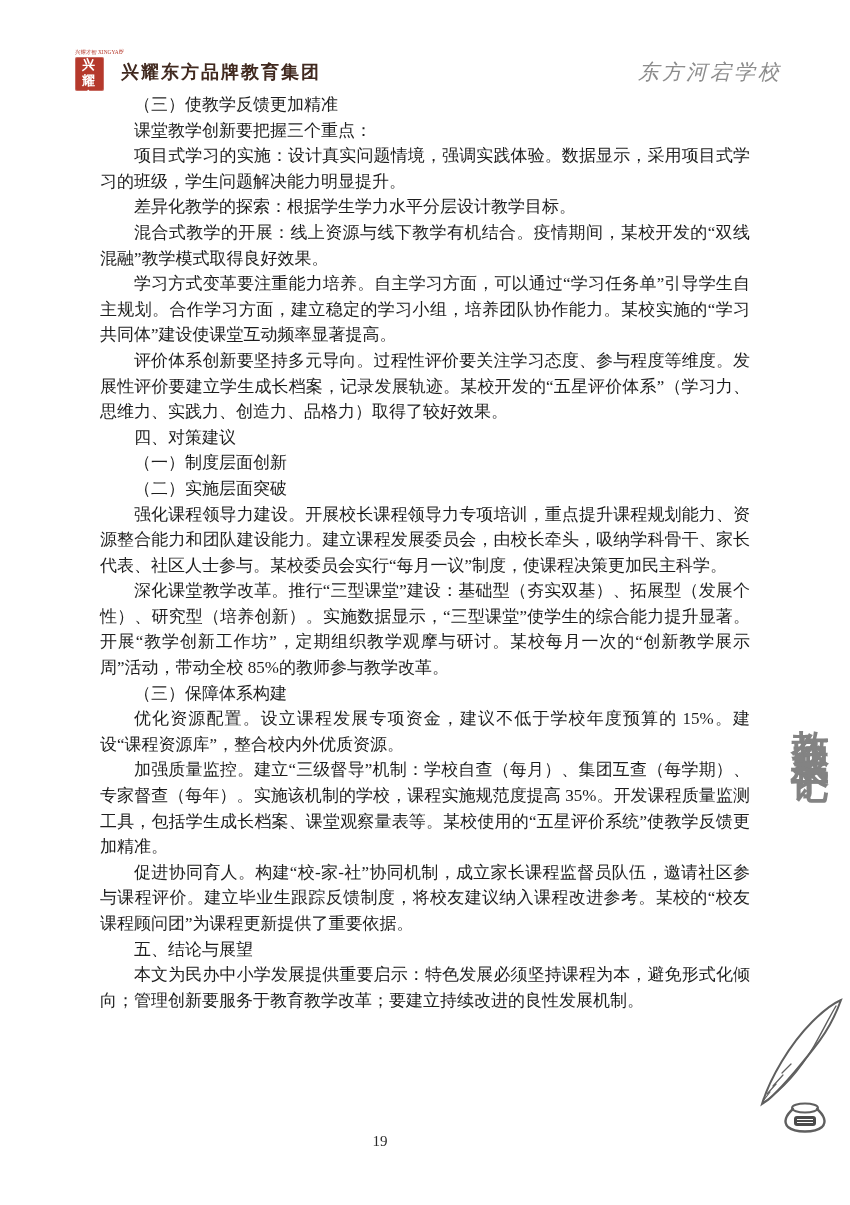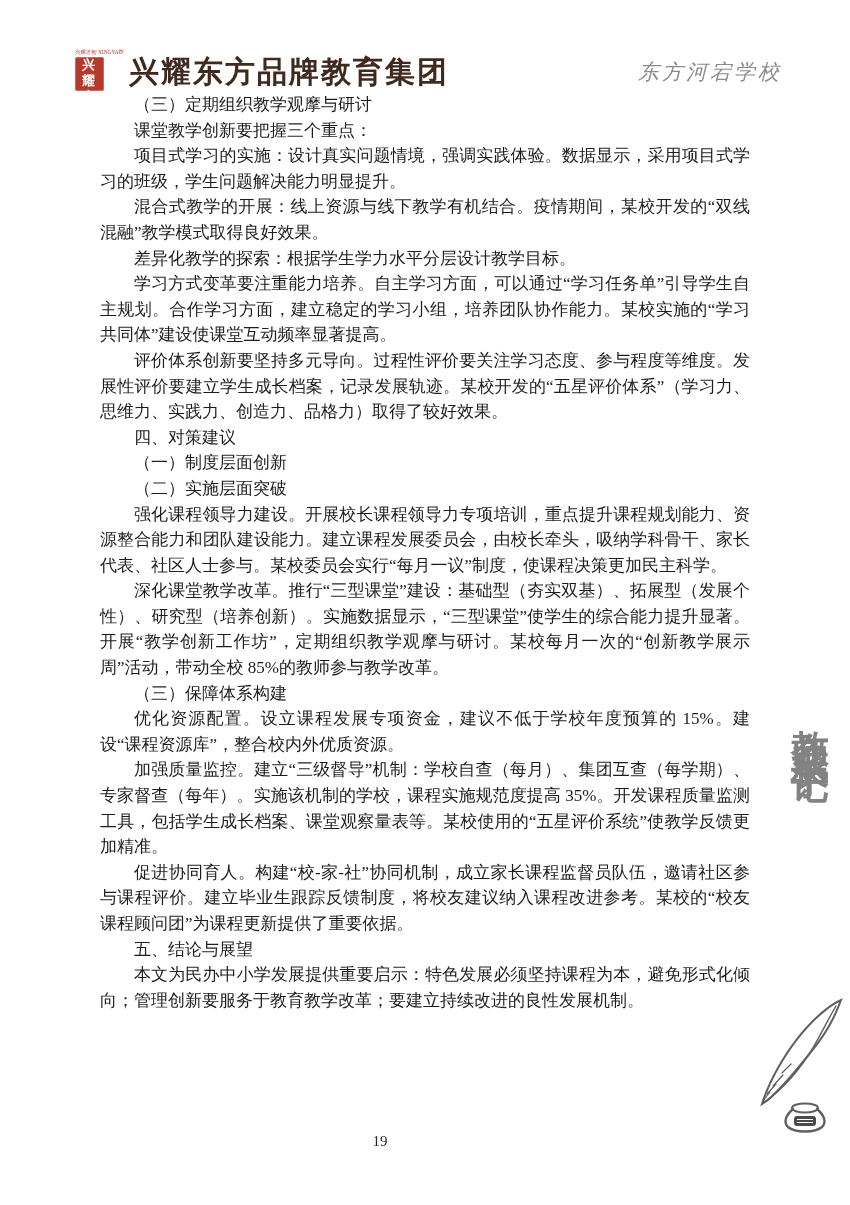--- a/index.html
+++ b/index.html
@@ -47,22 +47,21 @@
     color: #ffffff;
     font-size: 13px; line-height: 16px;
     text-align: center;
     font-weight: bold;
     display: flex; align-items: center; justify-content: center;
     flex-wrap: wrap;
     letter-spacing: 2px;
     box-shadow: inset 0 0 0 1px rgba(255,255,255,0.25);
   }
   .brand {
-    margin-left: 8px;
-    font-size: 30px;
+    font-size: 18px;
     font-weight: bold;
     color: #40291f;
     letter-spacing: 2px;
     white-space: nowrap;
   }
   .school {
     margin-left: auto;
     font-size: 21px;
     color: #8c8c8c;
     letter-spacing: 3px;
@@ -124,25 +123,25 @@
     <div class="seal">
       <div class="seal-top">兴耀才智 XINGYAO</div>
       <div class="seal-reg">®</div>
       <div class="seal-box">兴耀东方</div>
     </div>
     <div class="brand">兴耀东方品牌教育集团</div>
     <div class="school">东方河宕学校</div>
   </header>
 
   <main class="doc">
-      <p class="para">（三）定期组织教学观摩与研讨</p>
+      <p class="para">（三）使教学反馈更加精准</p>
       <p class="para">课堂教学创新要把握三个重点：</p>
       <p class="para">项目式学习的实施：设计真实问题情境，强调实践体验。数据显示，采用项目式学习的班级，学生问题解决能力明显提升。</p>
+      <p class="para">差异化教学的探索：根据学生学力水平分层设计教学目标。</p>
       <p class="para">混合式教学的开展：线上资源与线下教学有机结合。疫情期间，某校开发的“双线混融”教学模式取得良好效果。</p>
-      <p class="para">差异化教学的探索：根据学生学力水平分层设计教学目标。</p>
       <p class="para">学习方式变革要注重能力培养。自主学习方面，可以通过“学习任务单”引导学生自主规划。合作学习方面，建立稳定的学习小组，培养团队协作能力。某校实施的“学习共同体”建设使课堂互动频率显著提高。</p>
       <p class="para">评价体系创新要坚持多元导向。过程性评价要关注学习态度、参与程度等维度。发展性评价要建立学生成长档案，记录发展轨迹。某校开发的“五星评价体系”（学习力、思维力、实践力、创造力、品格力）取得了较好效果。</p>
       <p class="para">四、对策建议</p>
       <p class="para">（一）制度层面创新</p>
       <p class="para">（二）实施层面突破</p>
       <p class="para">强化课程领导力建设。开展校长课程领导力专项培训，重点提升课程规划能力、资源整合能力和团队建设能力。建立课程发展委员会，由校长牵头，吸纳学科骨干、家长代表、社区人士参与。某校委员会实行“每月一议”制度，使课程决策更加民主科学。</p>
       <p class="para">深化课堂教学改革。推行“三型课堂”建设：基础型（夯实双基）、拓展型（发展个性）、研究型（培养创新）。实施数据显示，“三型课堂”使学生的综合能力提升显著。开展“教学创新工作坊”，定期组织教学观摩与研讨。某校每月一次的“创新教学展示周”活动，带动全校 85%的教师参与教学改革。</p>
       <p class="para">（三）保障体系构建</p>
       <p class="para">优化资源配置。设立课程发展专项资金，建议不低于学校年度预算的 15%。建设“课程资源库”，整合校内外优质资源。</p>
       <p class="para">加强质量监控。建立“三级督导”机制：学校自查（每月）、集团互查（每学期）、专家督查（每年）。实施该机制的学校，课程实施规范度提高 35%。开发课程质量监测工具，包括学生成长档案、课堂观察量表等。某校使用的“五星评价系统”使教学反馈更加精准。</p>

